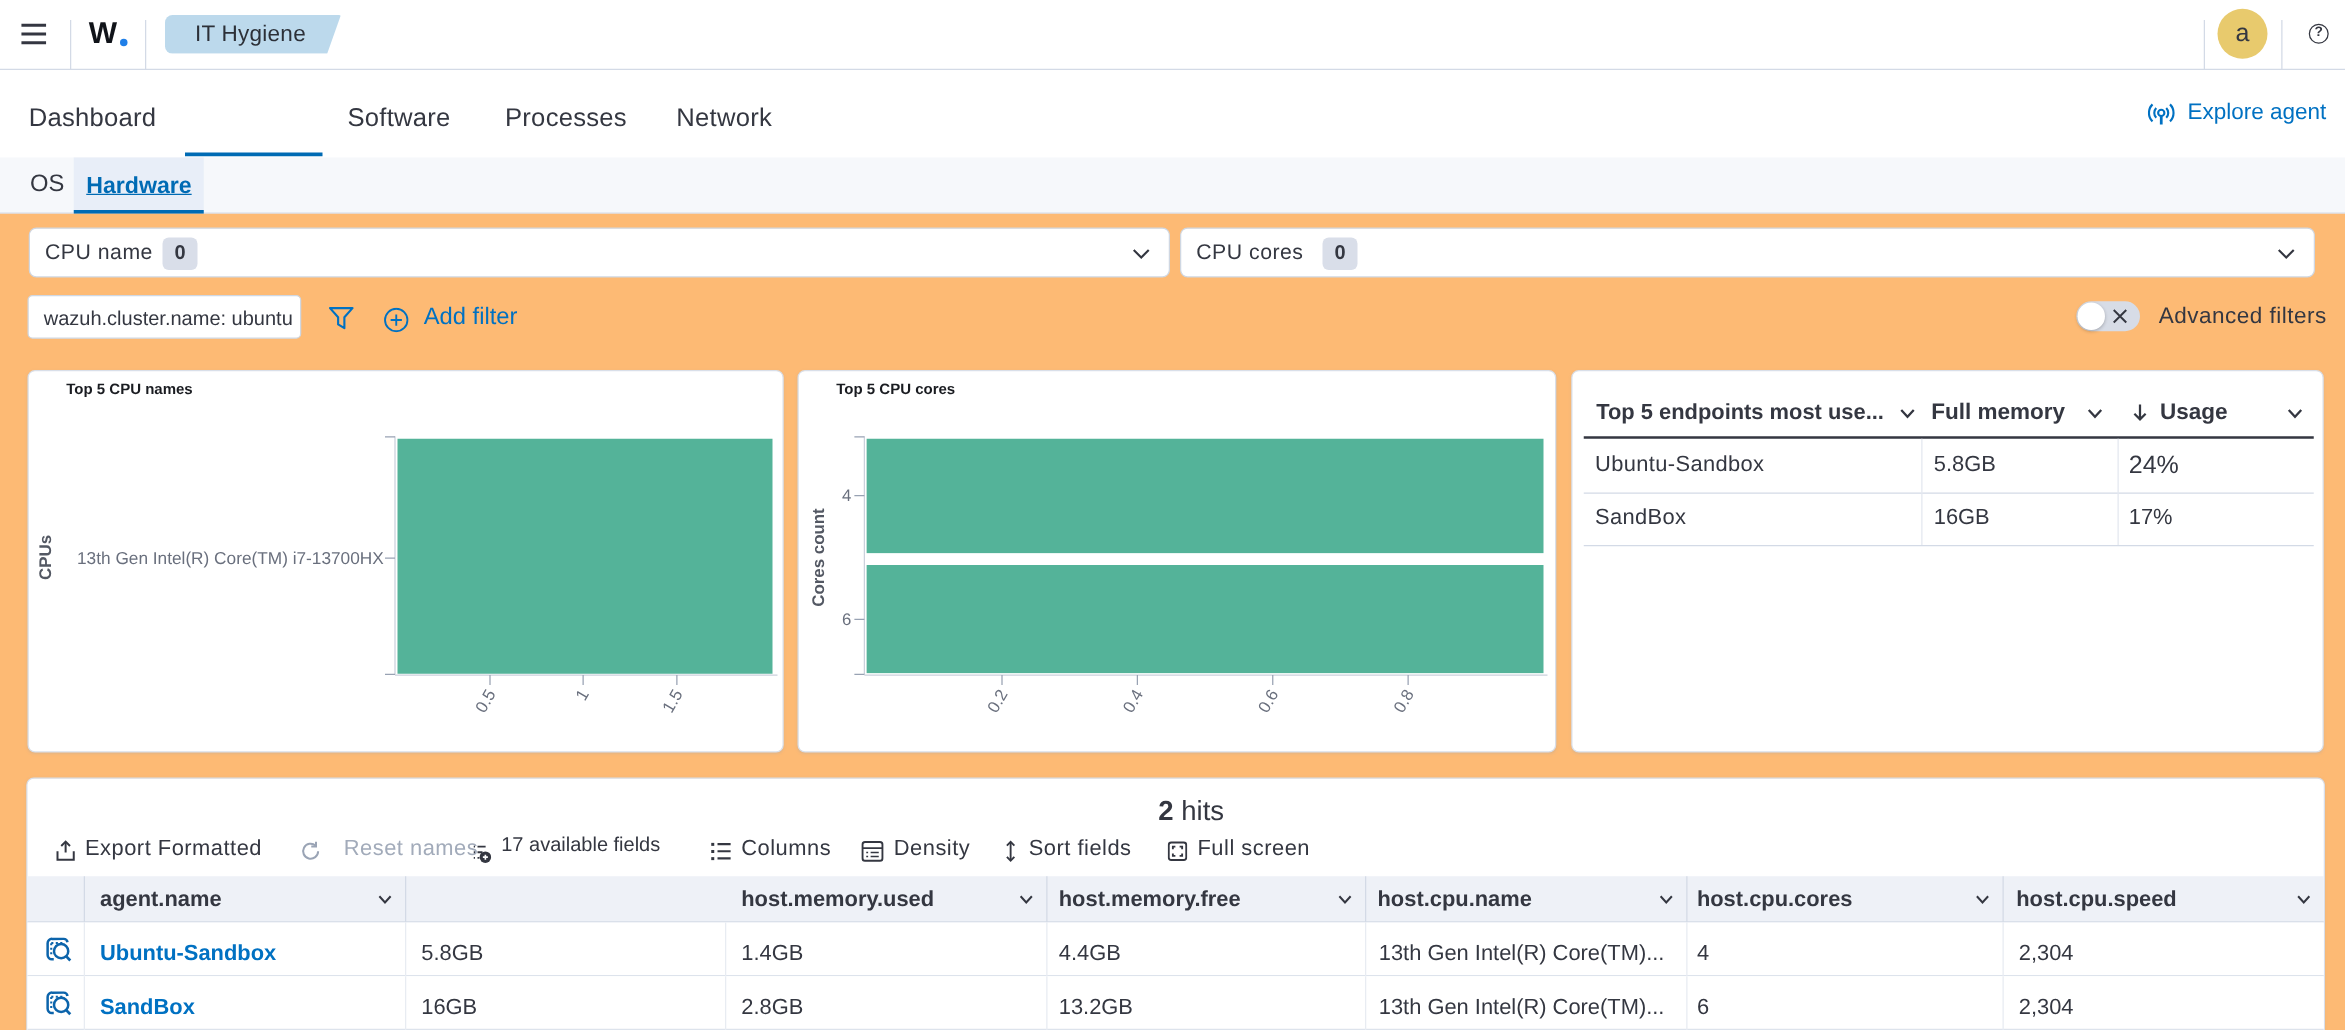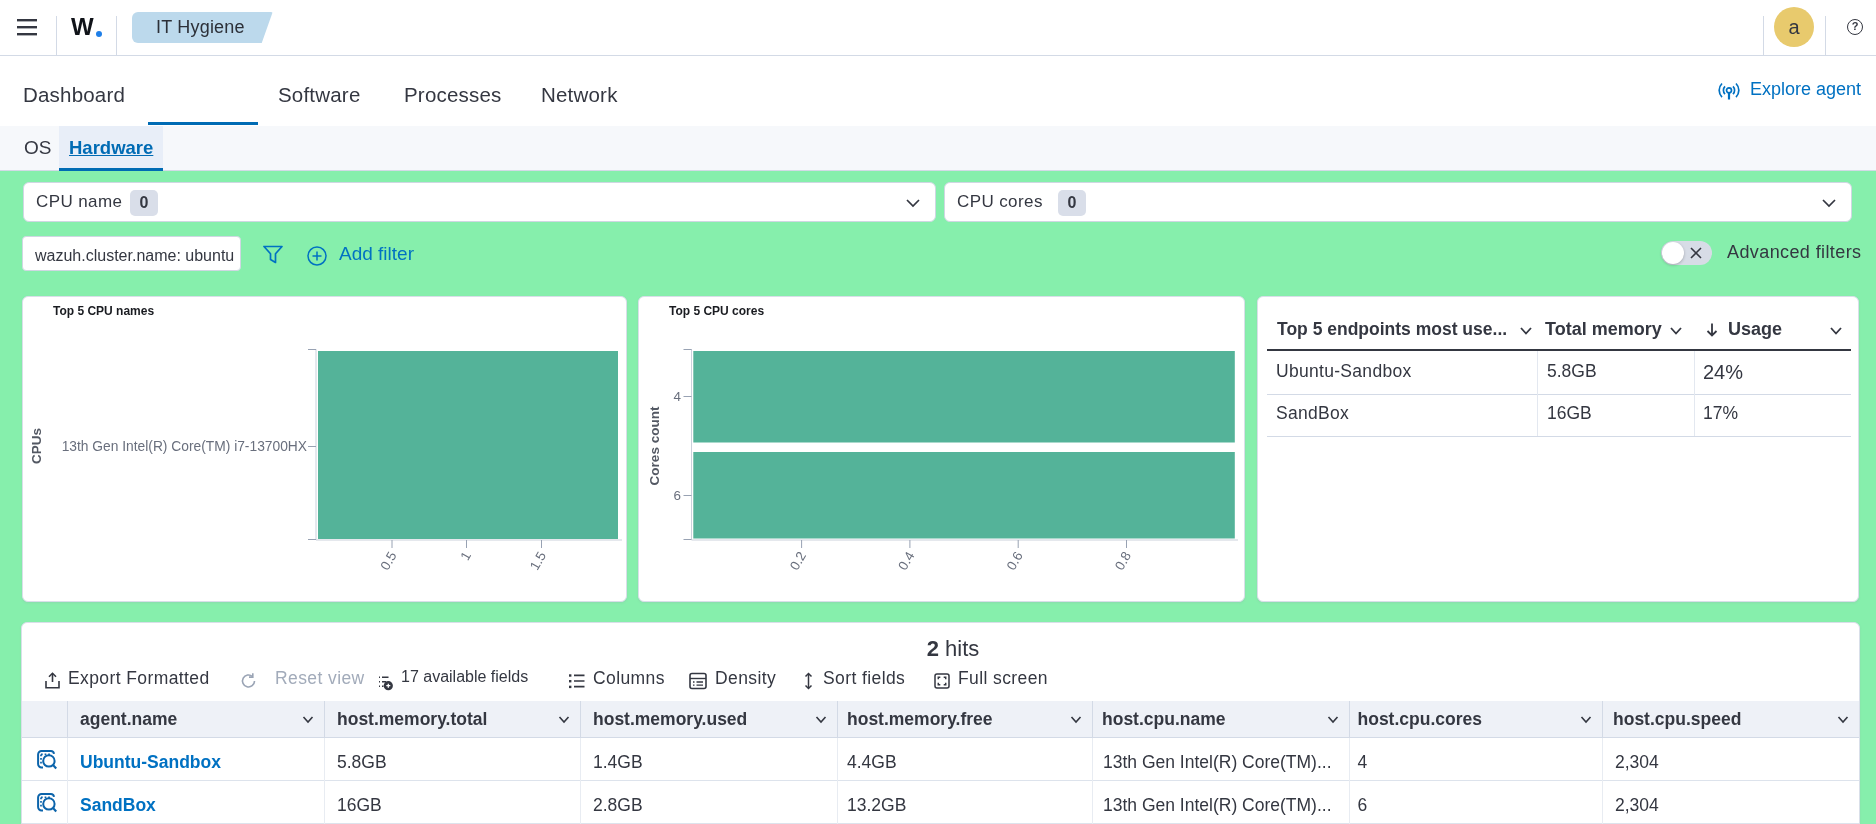--- a/index.html
+++ b/index.html
@@ -33,21 +33,21 @@
 
 #subtabs { position:absolute; left:0; top:126px; width:1876px; height:45px; background:#f6f8fb;
   border-bottom:1px solid #d3dae6; }
 #os { position:absolute; left:24px; top:11px; font-size:19px; color:#343741; }
 #hwcell { position:absolute; left:59px; top:0; width:104px; height:45px; background:#e8eef8;
   border-bottom:3px solid #006bb4; }
 #hw { position:absolute; left:69px; top:11px; font-size:18.5px; font-weight:700; color:#006bb4;
   text-decoration:underline; }
 
 
-#main { position:absolute; left:0; top:171px; width:1876px; height:653px; background:#86efac; }
+#main { position:absolute; left:0; top:171px; width:1876px; height:653px; background:#fdba74; }
 
 .ddbox { position:absolute; top:11px; height:40px; background:#fff; border:1px solid #cfd7e2;
   border-radius:6px; }
 .ddlabel { position:absolute; left:12px; top:8.5px; font-size:17px; letter-spacing:0.4px; color:#343741; }
 .ddbadge { position:absolute; top:7px; height:26px; width:28px; text-align:center; background:#d9dee9;
   border-radius:5px; font-size:16px; font-weight:700; line-height:26px; color:#343741; }
 
 .pill { position:absolute; left:22px; top:65px; width:219px; white-space:nowrap; overflow:hidden; height:35px; background:#fff;
   border:1px solid #cfd7e2; border-radius:4px; font-size:16px; line-height:33px; color:#343741;
   padding:2px 0 0 12px; }
@@ -202,21 +202,21 @@
         <text transform="rotate(-60 384.2 258)" x="384.2" y="258" text-anchor="end" font-size="13.4" fill="#696f7d">0.6</text>
         <text transform="rotate(-60 492.5 258)" x="492.5" y="258" text-anchor="end" font-size="13.4" fill="#696f7d">0.8</text>
       </svg>
     </div>
 
     <div class="panel" id="p3" style="left:1257px; top:125px; width:602px; height:306px;">
       <div class="abs" style="left:19px; top:22px; font-size:17.5px; font-weight:700; color:#343741;">Top 5 endpoints most use...</div>
       <svg class="abs" style="left:261px;top:29px" width="14" height="10" viewBox="0 0 14 10">
           <path d="M2 2 L7 7.5 L12 2" stroke="#343741" stroke-width="1.8" fill="none"></path>
         </svg>
-      <div class="abs" style="left:287px; top:22px; font-size:18px; font-weight:700; color:#343741;">Total memory</div>
+      <div class="abs" style="left:287px; top:22px; font-size:18px; font-weight:700; color:#343741;">Full memory</div>
       <svg class="abs" style="left:411px;top:29px" width="14" height="10" viewBox="0 0 14 10">
           <path d="M2 2 L7 7.5 L12 2" stroke="#343741" stroke-width="1.8" fill="none"></path>
         </svg>
       <svg class="abs" style="left:446px;top:25px" width="16" height="16" viewBox="0 0 16 16">
           <path d="M8 1.5 V13 M3.5 9 L8 13.5 L12.5 9" stroke="#343741" stroke-width="1.8" fill="none"></path>
         </svg>
       <div class="abs" style="left:470px; top:22px; font-size:18px; font-weight:700; color:#343741;">Usage</div>
       <svg class="abs" style="left:571px;top:29px" width="14" height="10" viewBox="0 0 14 10">
           <path d="M2 2 L7 7.5 L12 2" stroke="#343741" stroke-width="1.8" fill="none"></path>
         </svg>
@@ -243,21 +243,21 @@
           <path d="M2 9 V15.8 H15 V9"></path>
         </g>
       </svg>
       <span class="tbitem" style="left:46px">Export Formatted</span>
       <svg class="tbitem" style="left:218px;top:47px" width="17" height="17" viewBox="0 0 17 17">
         <g stroke="#9aa4b5" stroke-width="1.6" fill="none">
           <path d="M14.5 8.5 A 6 6 0 1 1 12.5 4"></path>
           <path d="M12.8 0.8 V4.6 H9"></path>
         </g>
       </svg>
-      <span class="tbitem" style="left:253px; color:#a2abba;">Reset view</span>
+      <span class="tbitem" style="left:253px; color:#a2abba;">Reset names</span>
       <svg class="tbitem" style="left:355.5px;top:49px" width="15" height="15" viewBox="0 0 15 15">
         <g stroke="#343741" stroke-width="1.5" fill="none">
           <path d="M4 1.8 H10.5 M1 1.8 H2 M4 6.3 H8 M1 6.3 H2 M4 10.8 H5.5 M1 10.8 H2"></path>
         </g>
         <circle cx="10.3" cy="10.2" r="4.6" fill="#343741"></circle>
         <path d="M10.3 8.2 V12.2 M8.3 10.2 H12.3" stroke="#fff" stroke-width="1.3" fill="none"></path>
       </svg>
       <span class="tbitem" style="left:379px; font-size:16px; letter-spacing:0;text-align:right;">17 available fields</span>
       <svg class="tbitem" style="left:546px;top:47px" width="18" height="17" viewBox="0 0 18 17">
         <g stroke="#343741" stroke-width="1.7" fill="none">
@@ -287,26 +287,20 @@
           <rect x="1" y="1" width="14" height="14" rx="2"></rect>
           <path d="M4.3 6.3 V4.3 H6.3 M9.7 4.3 H11.7 V6.3 M11.7 9.7 V11.7 H9.7 M6.3 11.7 H4.3 V9.7"></path>
         </g>
       </svg>
       <span class="tbitem" style="left:936px">Full screen</span>
 
       <div class="gridhdr">
         <div class="gcol" style="left:0; width:46px;"></div>
         <div class="gcol" style="left:46px; width:257px;">
             <span class="ghlabel">agent.name</span>
-            <svg class="hchev" width="14" height="10" viewBox="0 0 14 10">
-              <path d="M2.5 2 L7 7 L11.5 2" stroke="#343741" stroke-width="1.6" fill="none"></path>
-            </svg>
-          </div>
-        <div class="gcol" style="left:303px; width:256px;">
-            <span class="ghlabel">host.memory.total</span>
             <svg class="hchev" width="14" height="10" viewBox="0 0 14 10">
               <path d="M2.5 2 L7 7 L11.5 2" stroke="#343741" stroke-width="1.6" fill="none"></path>
             </svg>
           </div>
         <div class="gcol" style="left:559px; width:257px;">
             <span class="ghlabel">host.memory.used</span>
             <svg class="hchev" width="14" height="10" viewBox="0 0 14 10">
               <path d="M2.5 2 L7 7 L11.5 2" stroke="#343741" stroke-width="1.6" fill="none"></path>
             </svg>
           </div>

